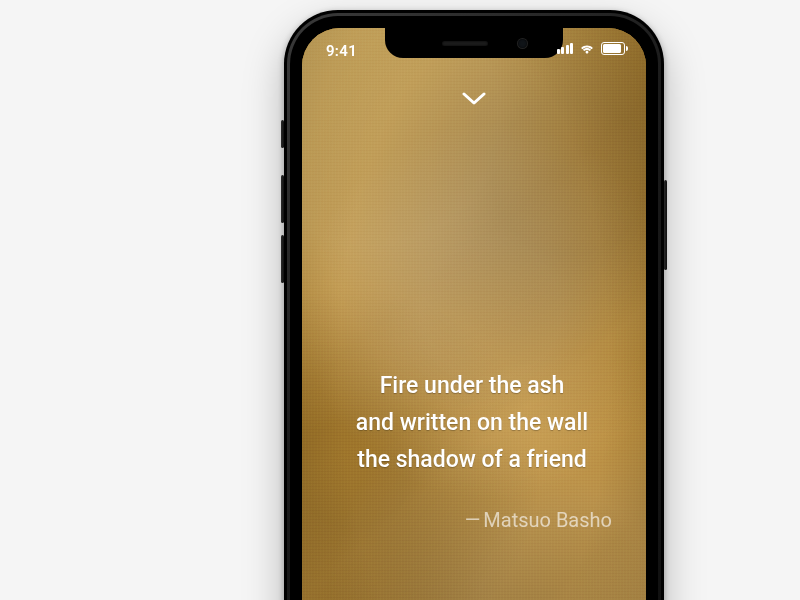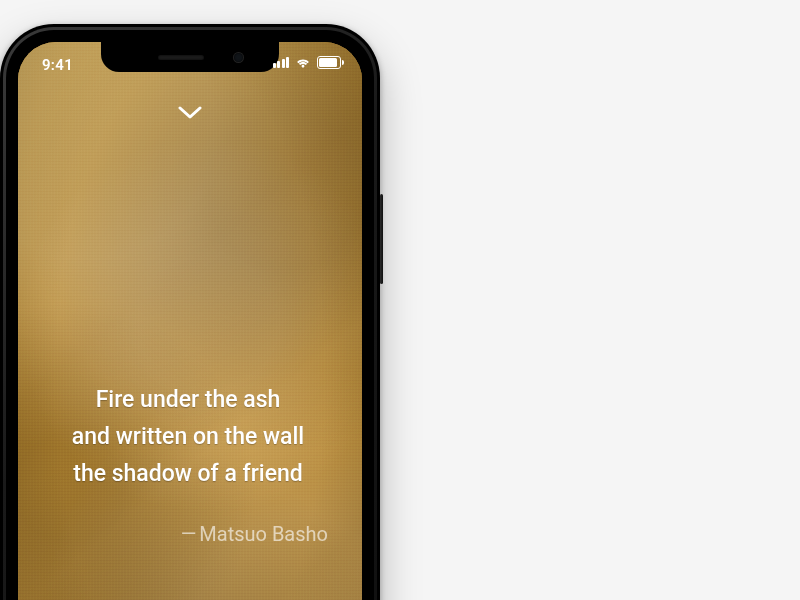--- a/index.html
+++ b/index.html
@@ -1,16 +1,16 @@
 <!DOCTYPE html>
 <html><head>
 <meta charset="utf-8">
 <style>
   html,body{margin:0;padding:0;width:800px;height:600px;background:#f5f5f5;font-family:-apple-system,BlinkMacSystemFont,"Segoe UI",Roboto,Helvetica,Arial,sans-serif;overflow:hidden}
-  .stage{width:800px;height:600px;position:relative;display:flex;align-items:flex-start;justify-content:flex-start;padding-top:24px;box-sizing:border-box}
+  .stage{width:664px;height:600px;position:relative;display:flex;align-items:flex-start;justify-content:flex-end;padding-top:10px;box-sizing:border-box}
 
   .phone{position:relative;width:380px;height:780px;}
 
   .frame{position:absolute;inset:0;border-radius:54px;background:#000;box-shadow:0 18px 40px rgba(0,0,0,.25),0 2px 6px rgba(0,0,0,.3);}
   .frame::before{content:"";position:absolute;inset:3px;border-radius:51px;background:linear-gradient(135deg,#3a3a3a,#1a1a1a 40%,#0d0d0d);}
   .frame::after{content:"";position:absolute;inset:6px;border-radius:48px;background:#000;}
 
   .screen{position:absolute;left:18px;right:18px;top:18px;bottom:18px;border-radius:38px;overflow:hidden;background:#b98a2f;}
 
   .bg{position:absolute;inset:0;

